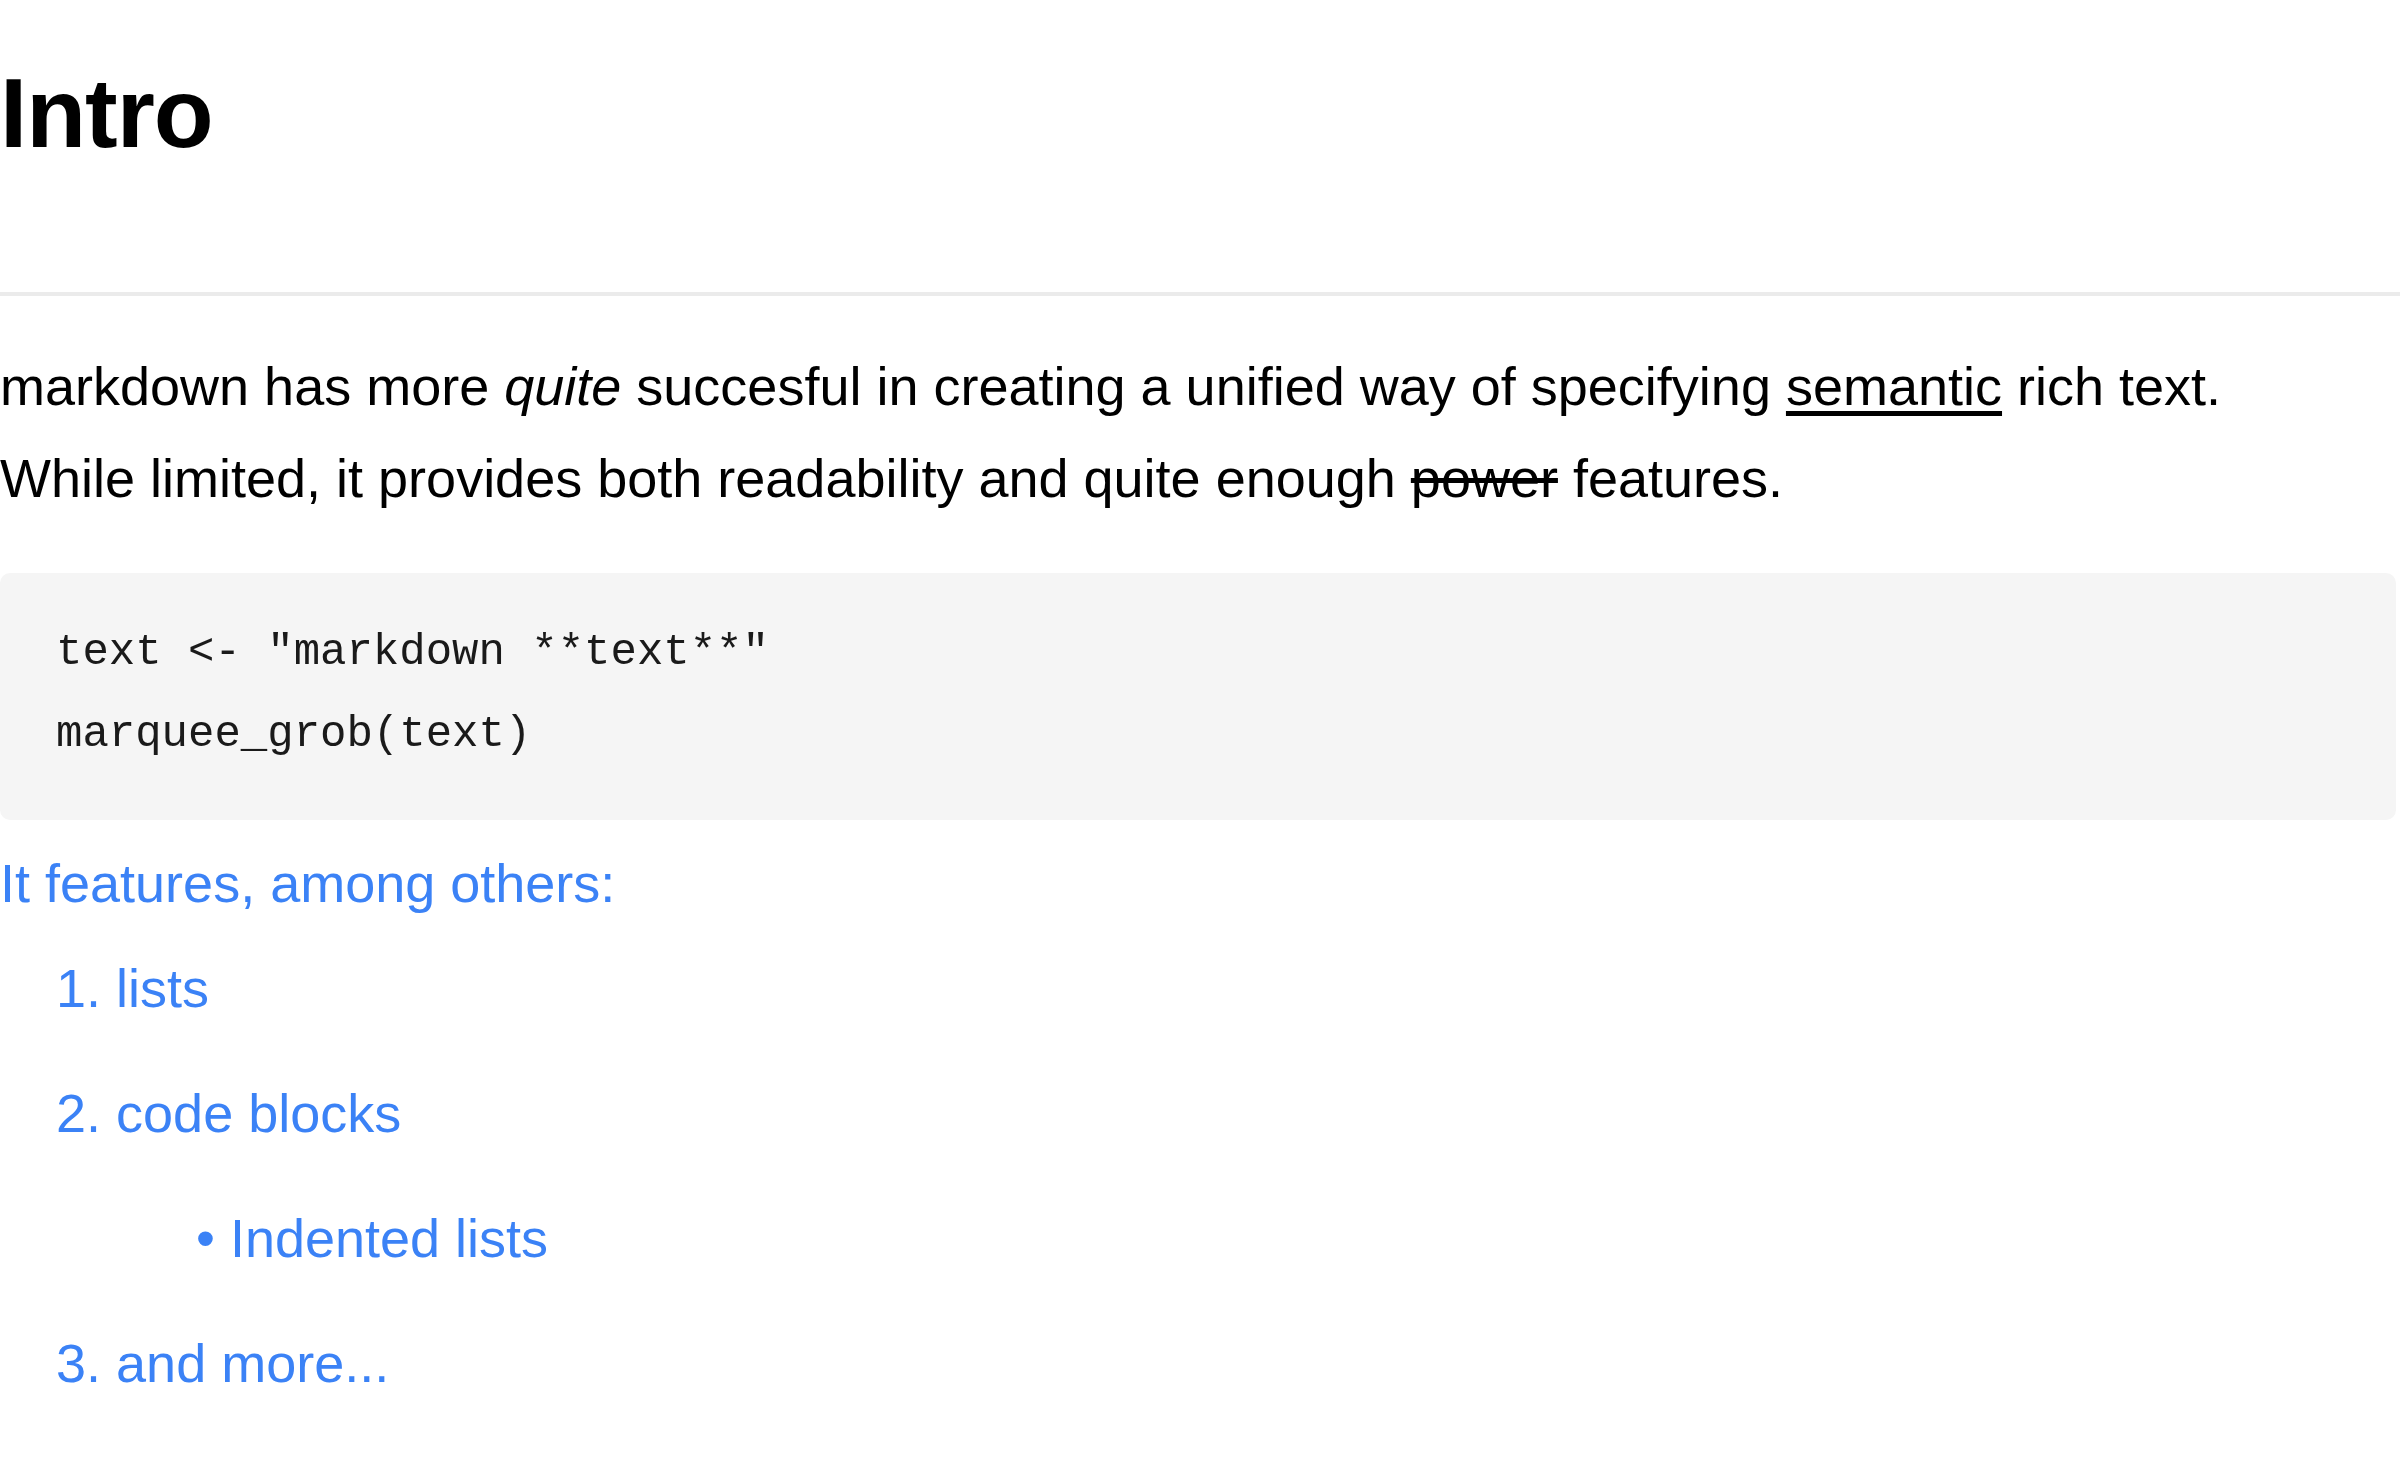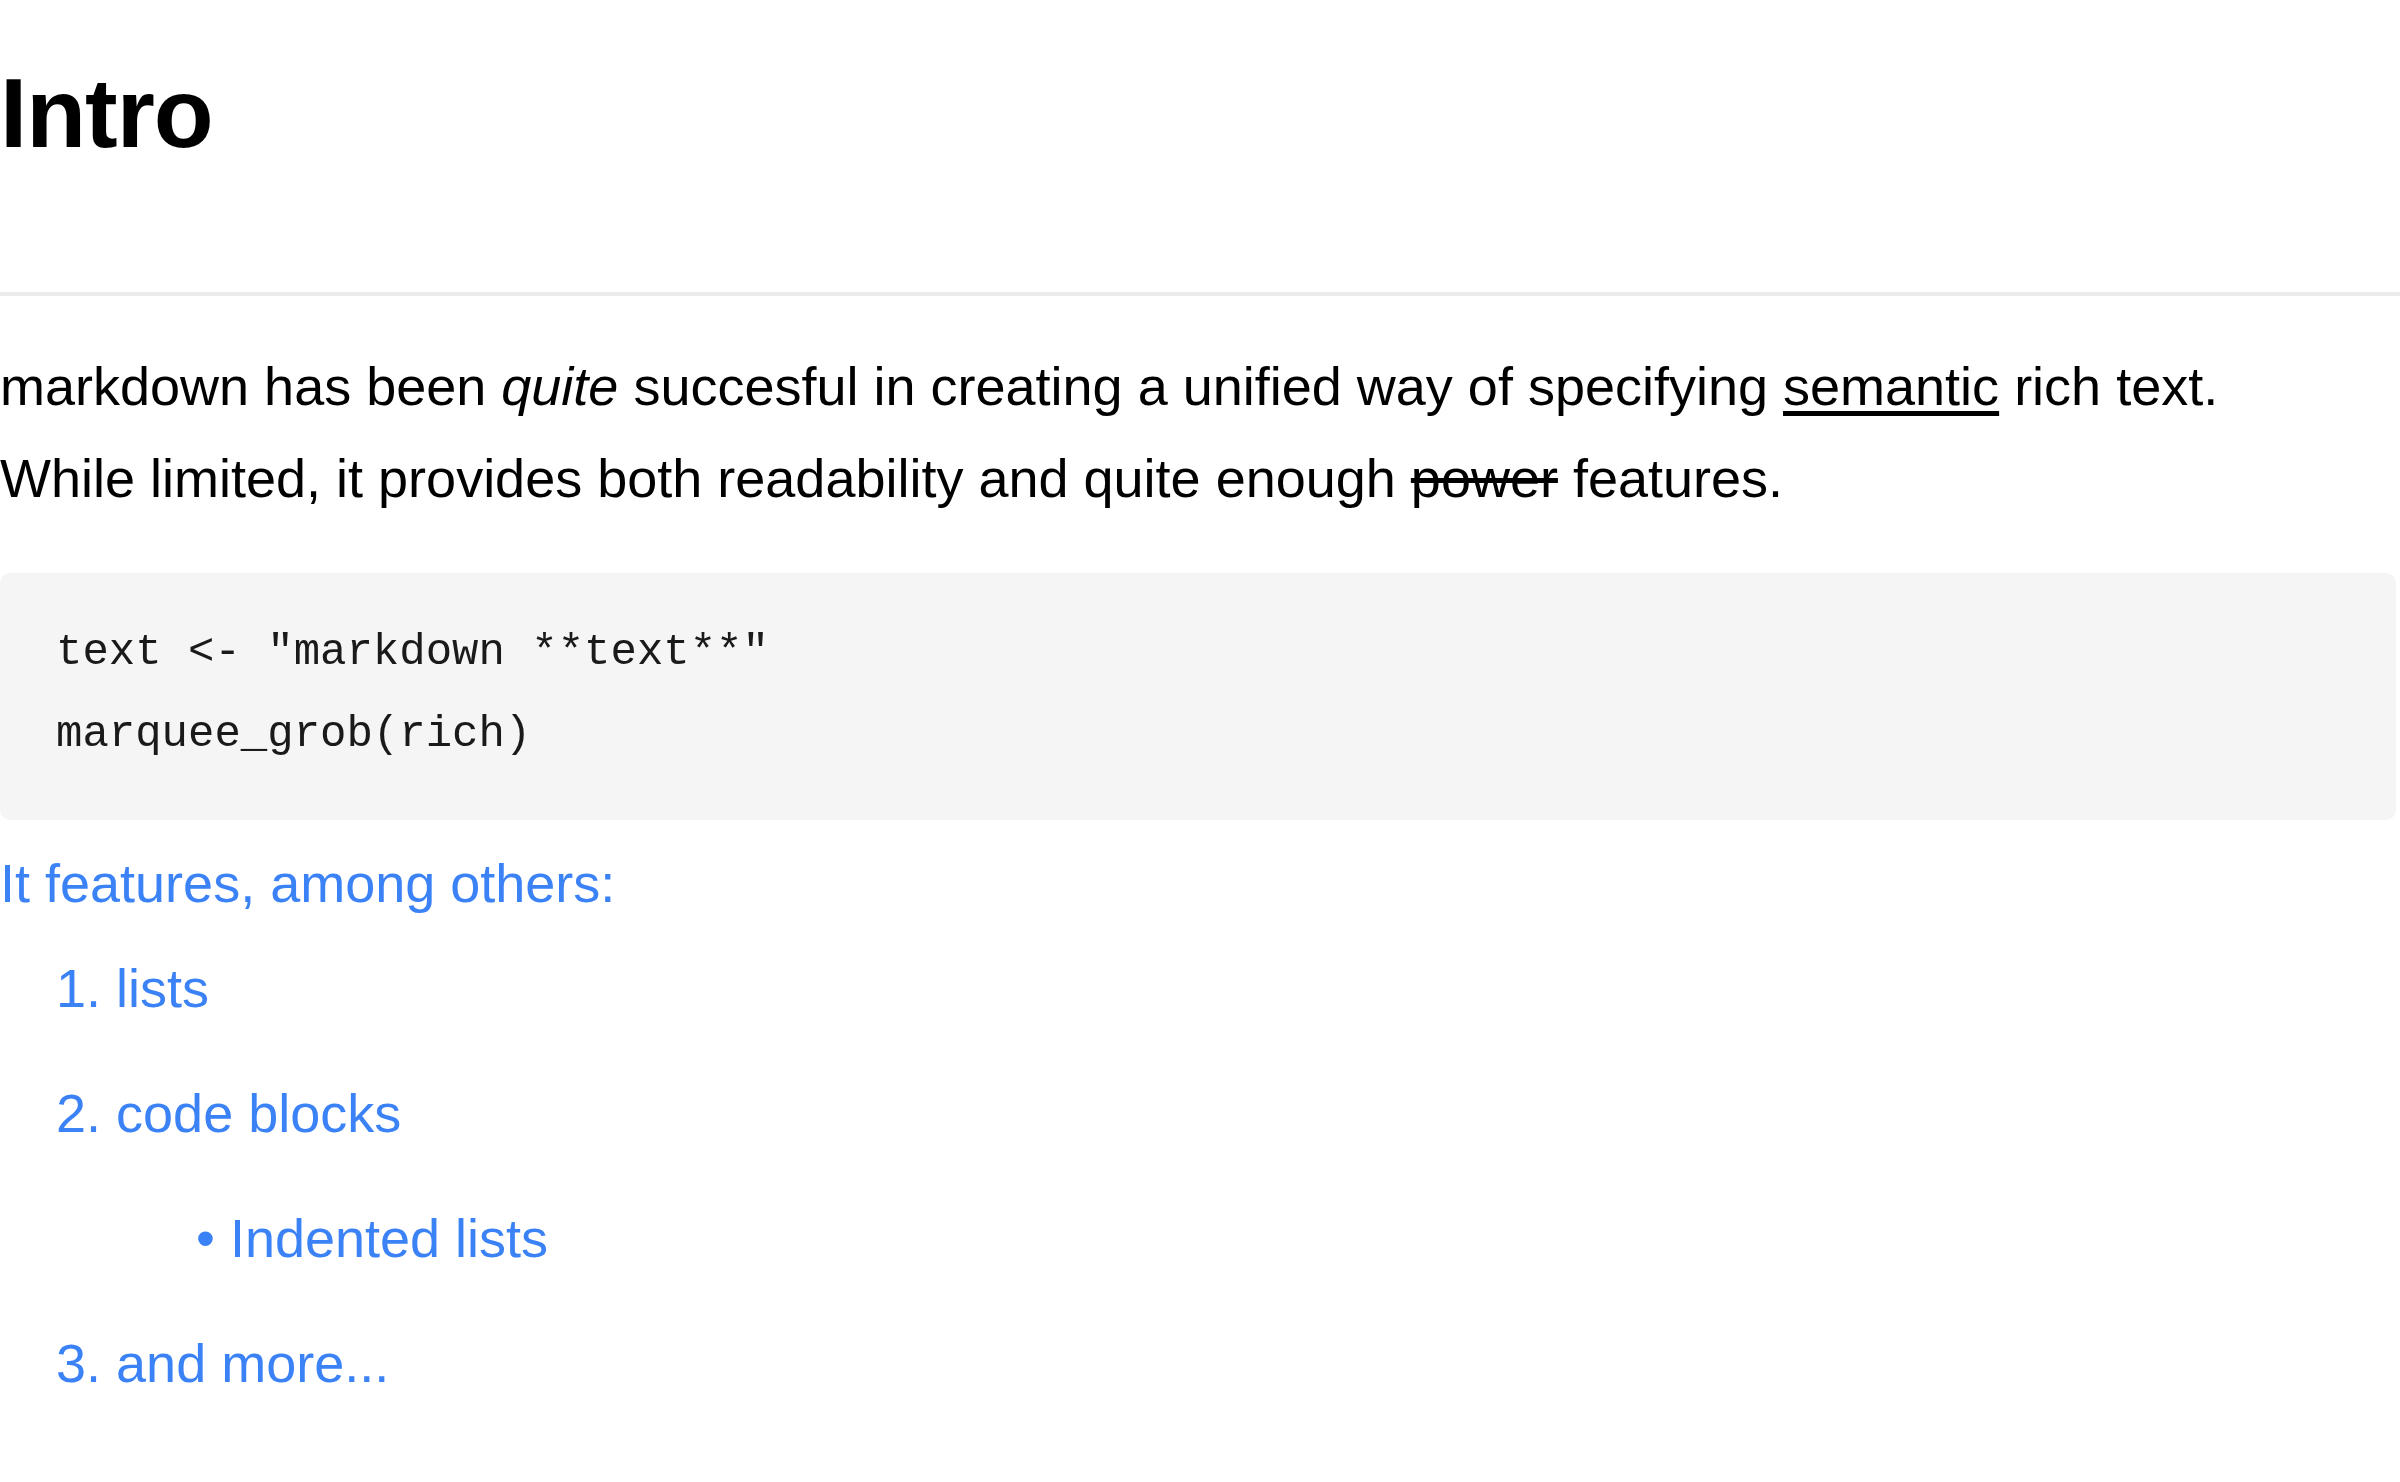--- a/index.html
+++ b/index.html
@@ -132,28 +132,28 @@
 <body>
 
 <div class="page">
 
   <h1 class="doc-title">Intro</h1>
 
   <div class="rule"></div>
 
   <p class="intro-paragraph">
     <span class="ln">
-      <span>markdown has been </span><span class="em-italic">quite</span><span> succesful in creating a unified way of specifying </span><span class="em-underline">semantic</span><span> rich text.</span>
+      <span>markdown has more </span><span class="em-italic">quite</span><span> succesful in creating a unified way of specifying </span><span class="em-underline">semantic</span><span> rich text.</span>
     </span>
     <span class="ln">
       <span>While limited, it provides both </span><span class="link">readability</span><span> and quite enough </span><span class="em-strike">power</span><span> features.</span>
     </span>
   </p>
 
-  <pre class="code-block"><code class="code-line">text &lt;- "markdown **text**"</code><code class="code-line">marquee_grob(rich)</code></pre>
+  <pre class="code-block"><code class="code-line">text &lt;- "markdown **text**"</code><code class="code-line">marquee_grob(text)</code></pre>
 
   <p class="list-intro">It features, among others:</p>
 
   <ul class="feature-list">
     <li class="list-item level-1">
       <span class="item-marker">1.</span>
       <span class="item-label">lists</span>
     </li>
     <li class="list-item level-1">
       <span class="item-marker">2.</span>

